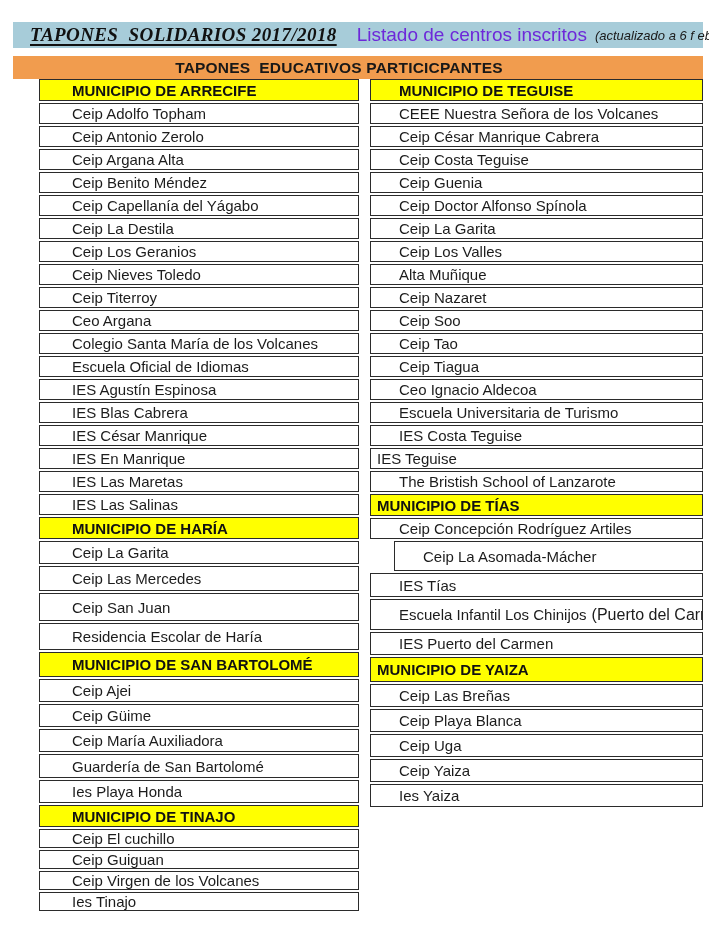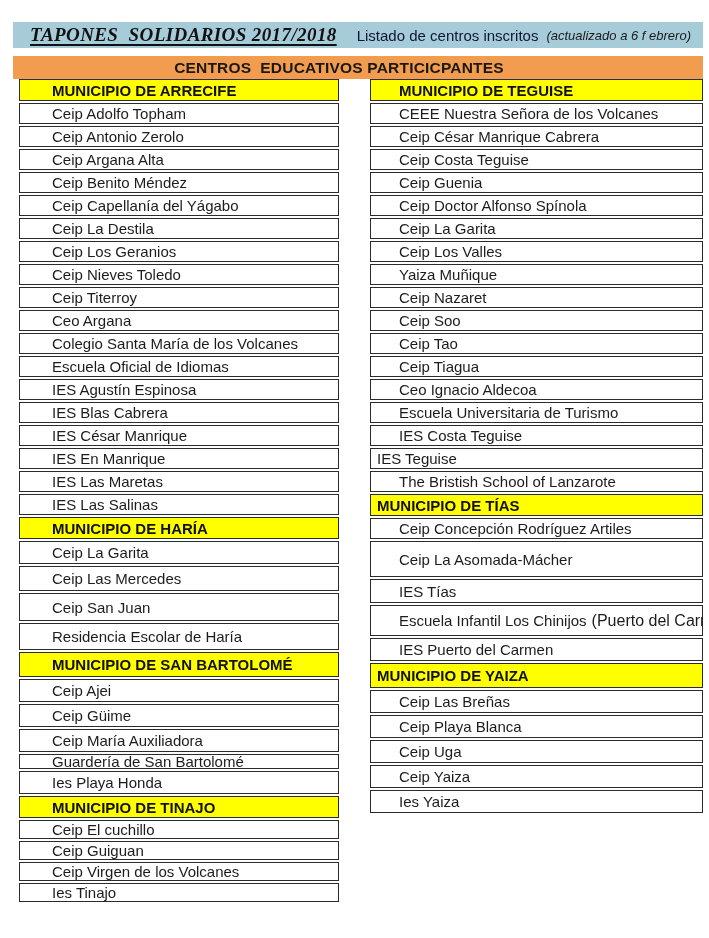--- a/index.html
+++ b/index.html
@@ -22,43 +22,43 @@
     font-family:"Liberation Serif",serif;
     font-weight:bold;font-style:italic;
     font-size:19px;letter-spacing:.4px;
     text-decoration:underline;
     text-decoration-thickness:2px;
     text-underline-offset:3px;
     margin-left:17px;
     color:#111;
   }
   .doc-subtitle{
-    font-size:15px;
+    font-size:19px;
     margin-left:20px;
-    color:#0f172a;
+    color:#6d28d9;
   }
   .doc-note{
     font-size:13px;font-style:italic;
     margin-left:8px;
     color:#1a1a1a;
   }
   .band-orange{
     position:absolute;left:13px;top:56px;width:690px;height:23px;
     background:#f19c4e;
     display:flex;align-items:center;justify-content:center;
     padding-right:38px;box-sizing:border-box;
   }
   .band-orange span{
     font-weight:bold;font-size:15.5px;color:#181818;
     white-space:pre;letter-spacing:.2px;
   }
   
   .tables{position:absolute;top:79px;left:0;width:709px;}
   .col{position:absolute;top:0;}
-  .col-left{left:0;width:320px;padding-left:19px;}
+  .col-left{left:20px;width:320px;padding-left:19px;}
   .col-right{left:370px;width:333px;}
   .cell{
     box-sizing:border-box;
     border:1.5px solid #2b2b2b;
     background:#ffffff;
     margin-bottom:2px;
     display:flex;align-items:center;
     padding-left:30px;
     font-size:15px;
     white-space:nowrap;
@@ -83,21 +83,21 @@
 
 <div class="page">
 
   <div class="band-blue">
     <span class="doc-title">TAPONES  SOLIDARIOS 2017/2018</span>
     <span class="doc-subtitle">Listado de centros inscritos</span>
     <span class="doc-note">(actualizado a 6 f ebrero)</span>
   </div>
 
   <div class="band-orange">
-    <span>CENTROS  EDUCATIVOS PARTICICPANTES</span>
+    <span>TAPONES  EDUCATIVOS PARTICICPANTES</span>
   </div>
 
   <div class="tables">
     <div class="col col-left" id="col-0">
         <div class="cell hdr" style="height: 22px;">MUNICIPIO DE ARRECIFE</div>
         <div class="cell row" style="height: 21px;">
           <span>Ceip Adolfo Topham</span>
         </div>
         <div class="cell row" style="height: 21px;">
           <span>Ceip Antonio Zerolo</span>
@@ -166,21 +166,21 @@
         <div class="cell hdr" style="height: 25px;">MUNICIPIO DE SAN BARTOLOMÉ</div>
         <div class="cell row" style="height: 23px;">
           <span>Ceip Ajei</span>
         </div>
         <div class="cell row" style="height: 23px;">
           <span>Ceip Güime</span>
         </div>
         <div class="cell row" style="height: 23px;">
           <span>Ceip María Auxiliadora</span>
         </div>
-        <div class="cell row" style="height: 15px; text-align: right;">
+        <div class="cell row" style="height: 24px; text-align: right;">
           <span>Guardería de San Bartolomé</span>
         </div>
         <div class="cell row" style="height: 23px;">
           <span>Ies Playa Honda</span>
         </div>
         <div class="cell hdr" style="height: 22px;">MUNICIPIO DE TINAJO</div>
         <div class="cell row" style="height: 19px;">
           <span>Ceip El cuchillo</span>
         </div>
         <div class="cell row" style="height: 19px;">
@@ -210,21 +210,21 @@
         <div class="cell row" style="height: 21px;">
           <span>Ceip Doctor Alfonso Spínola</span>
         </div>
         <div class="cell row" style="height: 21px;">
           <span>Ceip La Garita</span>
         </div>
         <div class="cell row" style="height: 21px;">
           <span>Ceip Los Valles</span>
         </div>
         <div class="cell row" style="height: 21px;">
-          <span>Yaiza Muñique</span>
+          <span>Alta Muñique</span>
         </div>
         <div class="cell row" style="height: 21px;">
           <span>Ceip Nazaret</span>
         </div>
         <div class="cell row" style="height: 21px;">
           <span>Ceip Soo</span>
         </div>
         <div class="cell row" style="height: 21px;">
           <span>Ceip Tao</span>
         </div>
@@ -243,21 +243,21 @@
         <div class="cell row" style="height: 21px; padding-left: 6px;">
           <span>IES Teguise</span>
         </div>
         <div class="cell row" style="height: 21px;">
           <span>The Bristish School of Lanzarote</span>
         </div>
         <div class="cell hdr flush" style="height: 22px;">MUNICIPIO DE TÍAS</div>
         <div class="cell row" style="height: 21px;">
           <span>Ceip Concepción Rodríguez Artiles</span>
         </div>
-        <div class="cell row" style="height: 36px;">
+        <div class="cell row" style="height: 30px; margin-left: 24px;">
           <span>Ceip La Asomada-Mácher</span>
         </div>
         <div class="cell row" style="height: 24px;">
           <span>IES Tías</span>
         </div>
         <div class="cell row" style="height: 31px;">
           <span>Escuela Infantil Los Chinijos</span>
           <span class="note">(Puerto del Carmen)</span>
         </div>
         <div class="cell row" style="height: 23px;">

